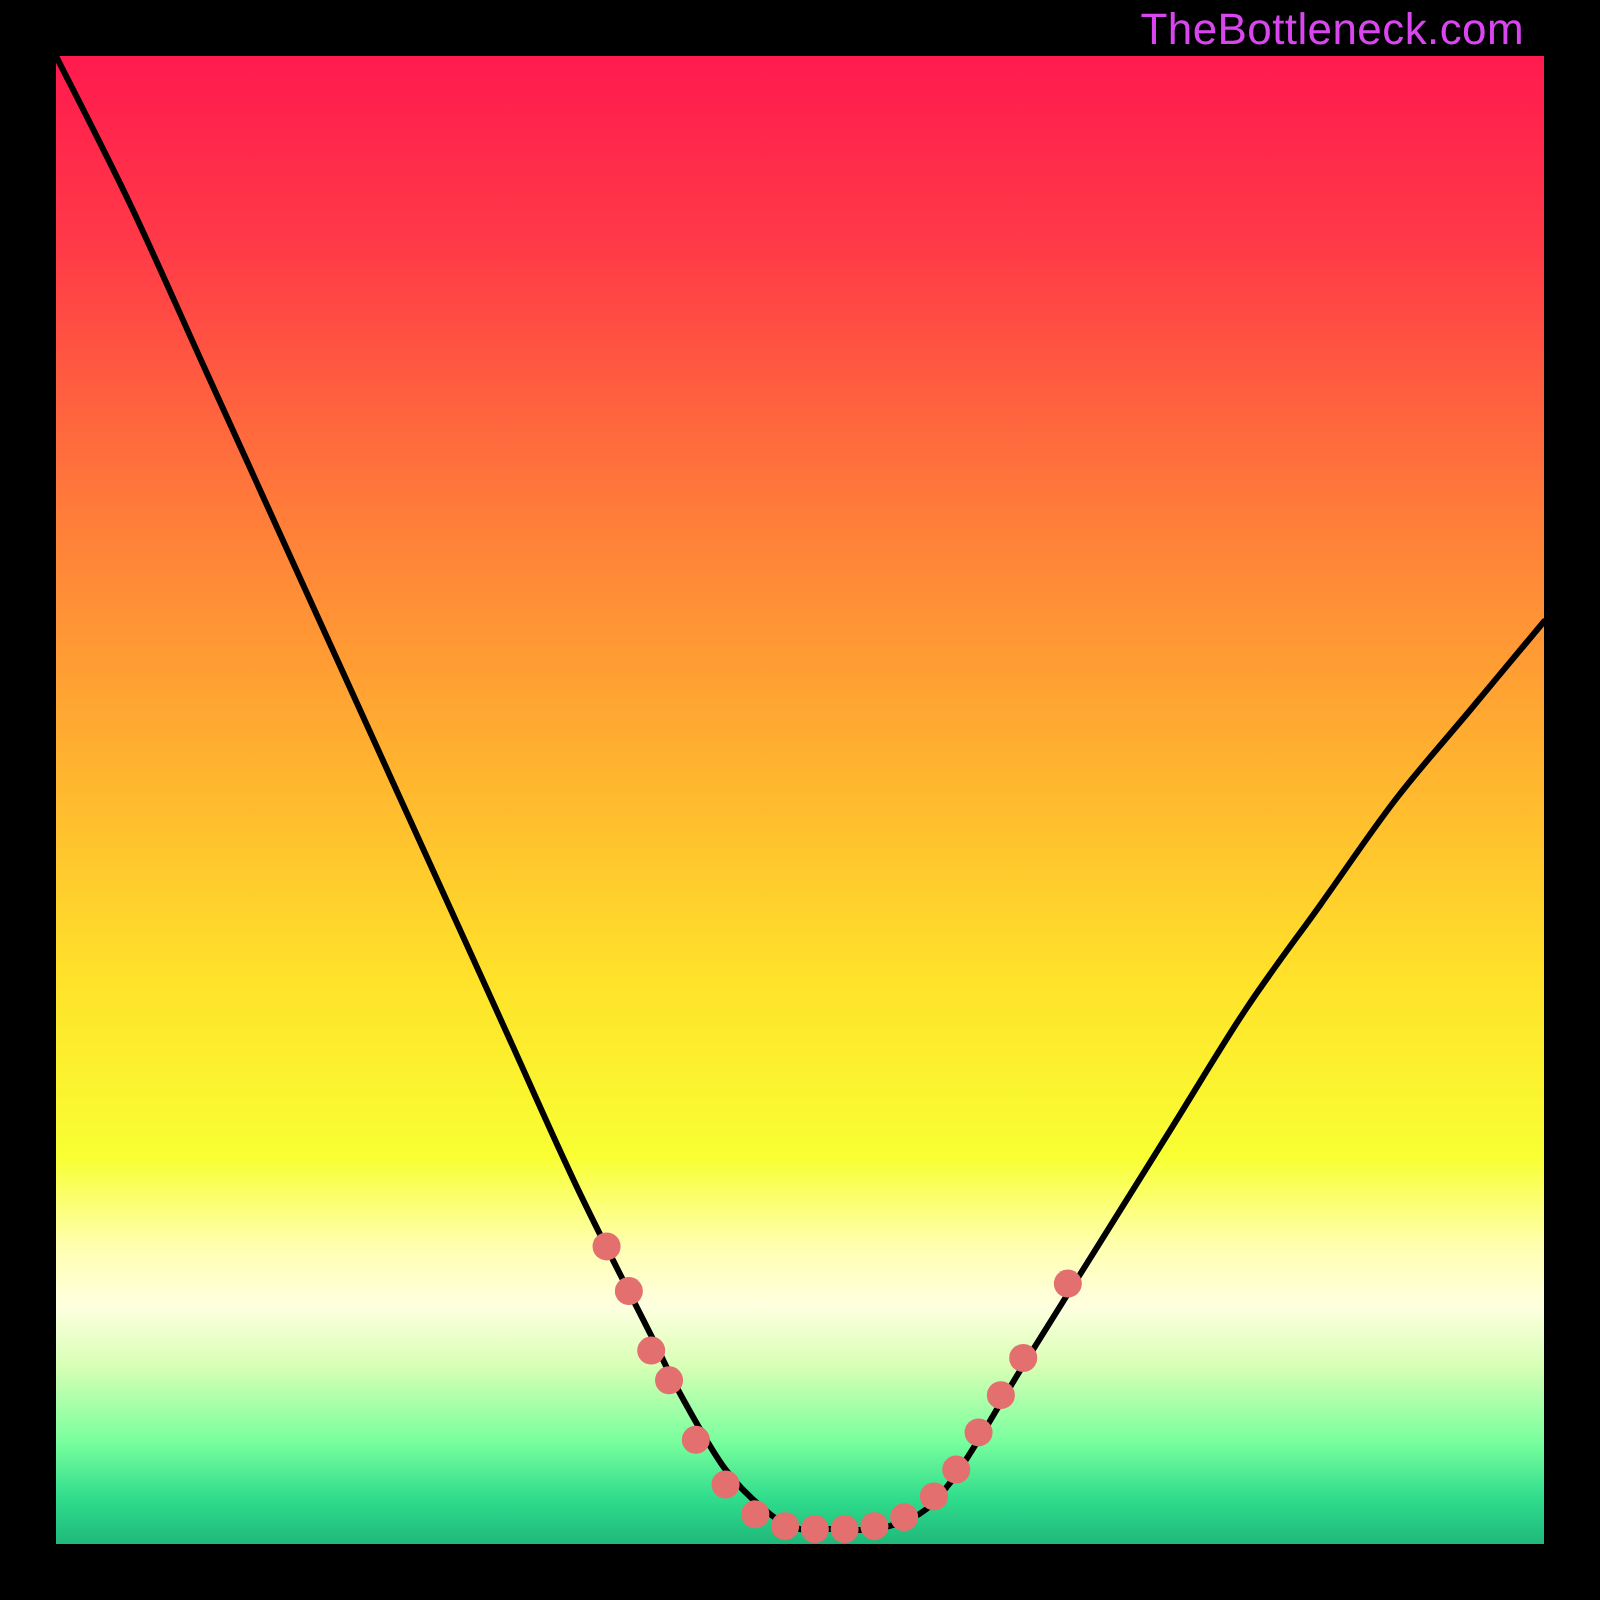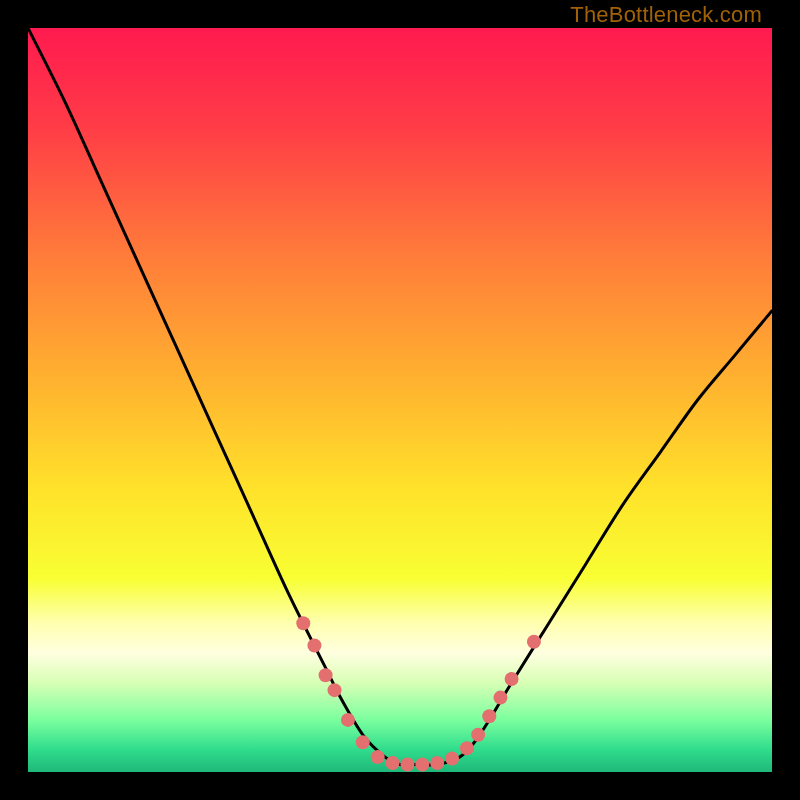--- a/index.html
+++ b/index.html
@@ -24,21 +24,21 @@
     left: 28px;
     top: 28px;
     width: 744px;
     height: 744px;
     overflow: hidden;
   }
   .watermark {
     position: absolute;
     top: 2px;
     right: 38px;
-    color: #a16207;
+    color: #d946ef;
     font-size: 22px;
     font-weight: 500;
     letter-spacing: 0.2px;
     user-select: none;
   }
   svg { display: block; }
 </style>
 </head>
 <body>
 

